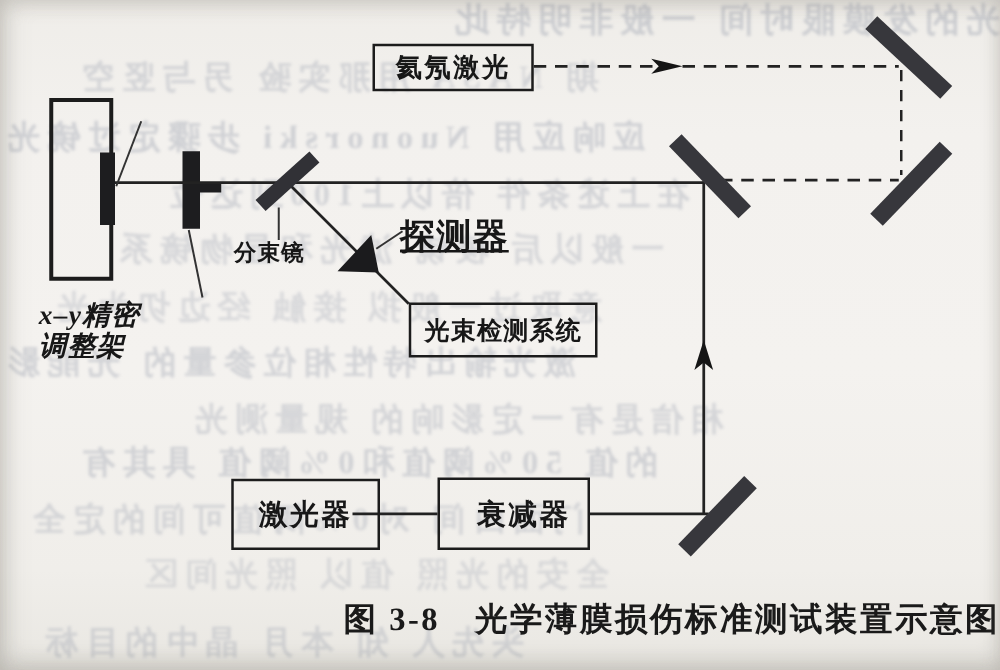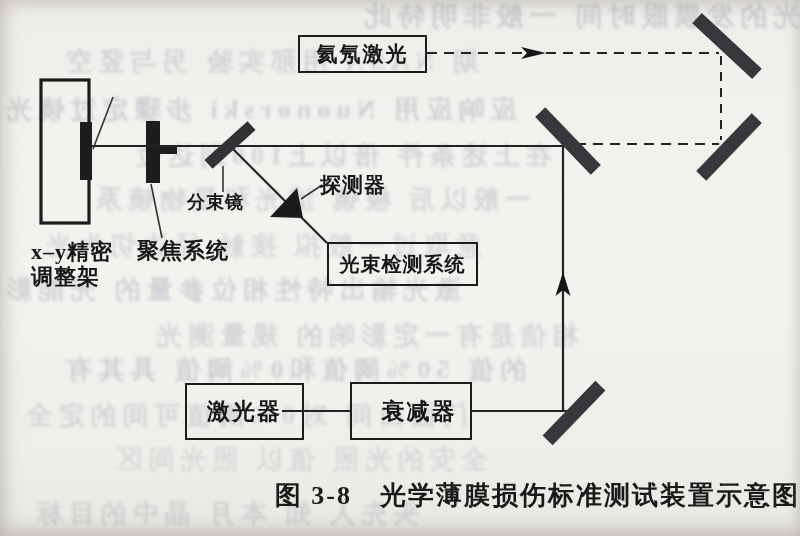--- a/index.html
+++ b/index.html
@@ -96,21 +96,20 @@
   <div class="dbox" style="left:298px;top:35px;width:129px;height:38px;font-size:21px;">
     <span>氦氖激光</span>
   </div>
   <div class="dbox" style="left:163px;top:383px;width:119px;height:57px;font-size:23px;margin-left:22px;">
     <span>激光器</span>
   </div>
   <div class="dbox" style="left:350px;top:382px;width:122px;height:58px;font-size:23px;padding-left:16px;">
     <span>衰减器</span>
   </div>
 
-  <div class="dlabel" style="left:31px;top:240px;font-size:22px;">x–y精密
+  <div class="dlabel" style="left:31px;top:240px;font-size:22px;font-style:italic;">x–y精密
 调整架</div>
-  <div class="dlabel" style="left:137px;top:239px;font-size:22px;">聚焦系统</div>
   <div class="dlabel" style="left:187px;top:192px;font-size:18px;">分束镜</div>
-  <div class="dlabel" style="left:320px;top:174px;font-size:21px;">探测器</div>
+  <div class="dlabel" style="left:320px;top:174px;font-size:28px;text-decoration:underline;">探测器</div>
 
   <div class="caption">图 3-8　光学薄膜损伤标准测试装置示意图</div>
 
 </div>
 
 </body></html>

